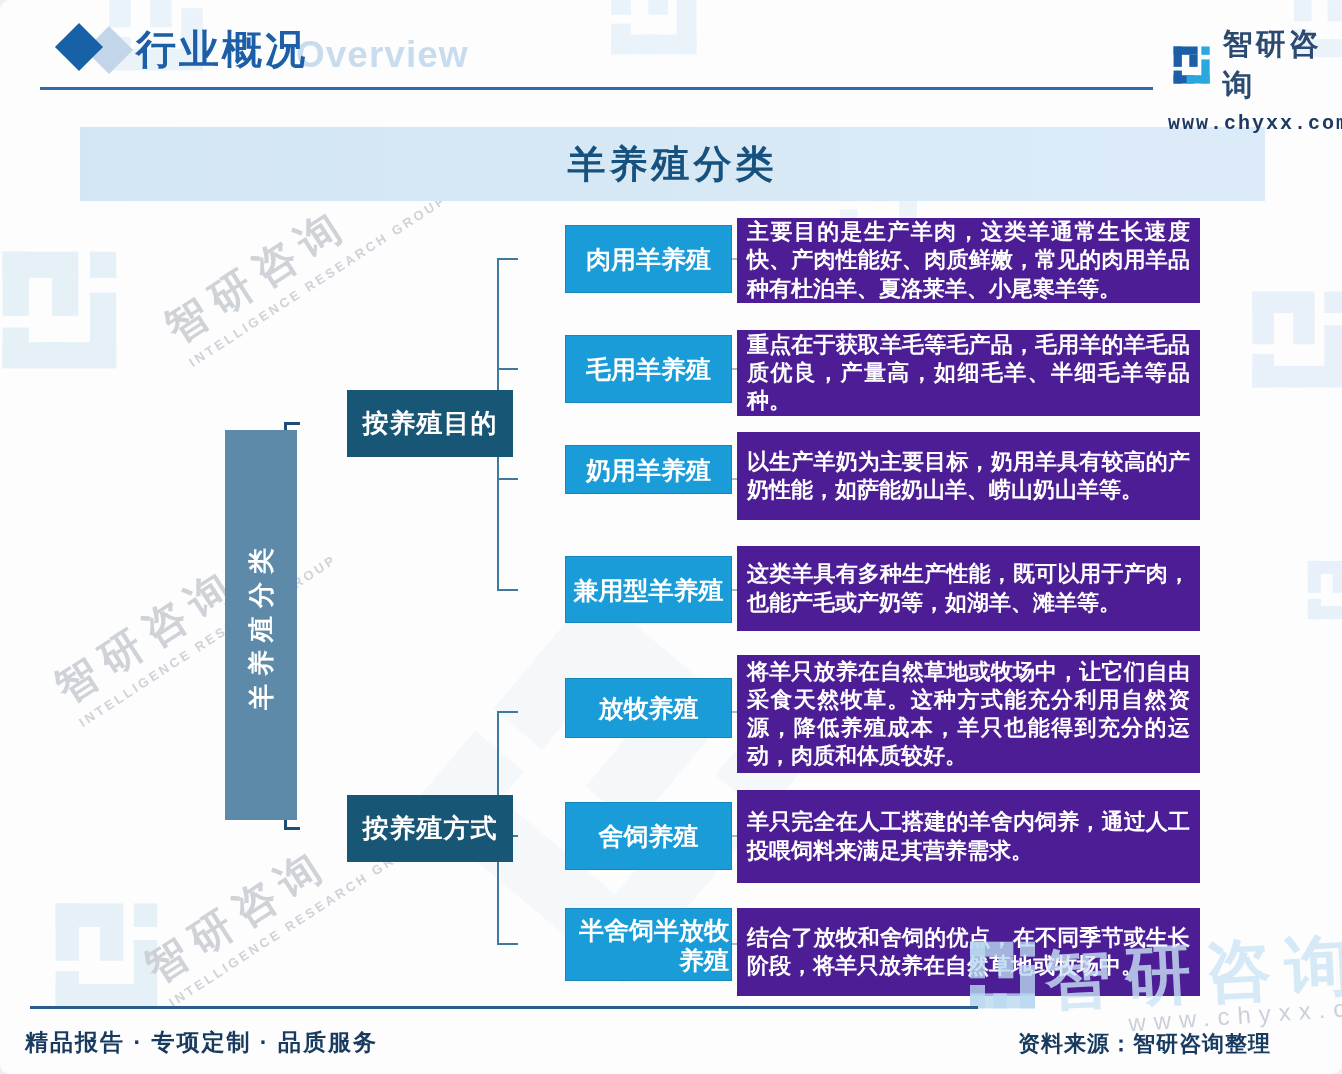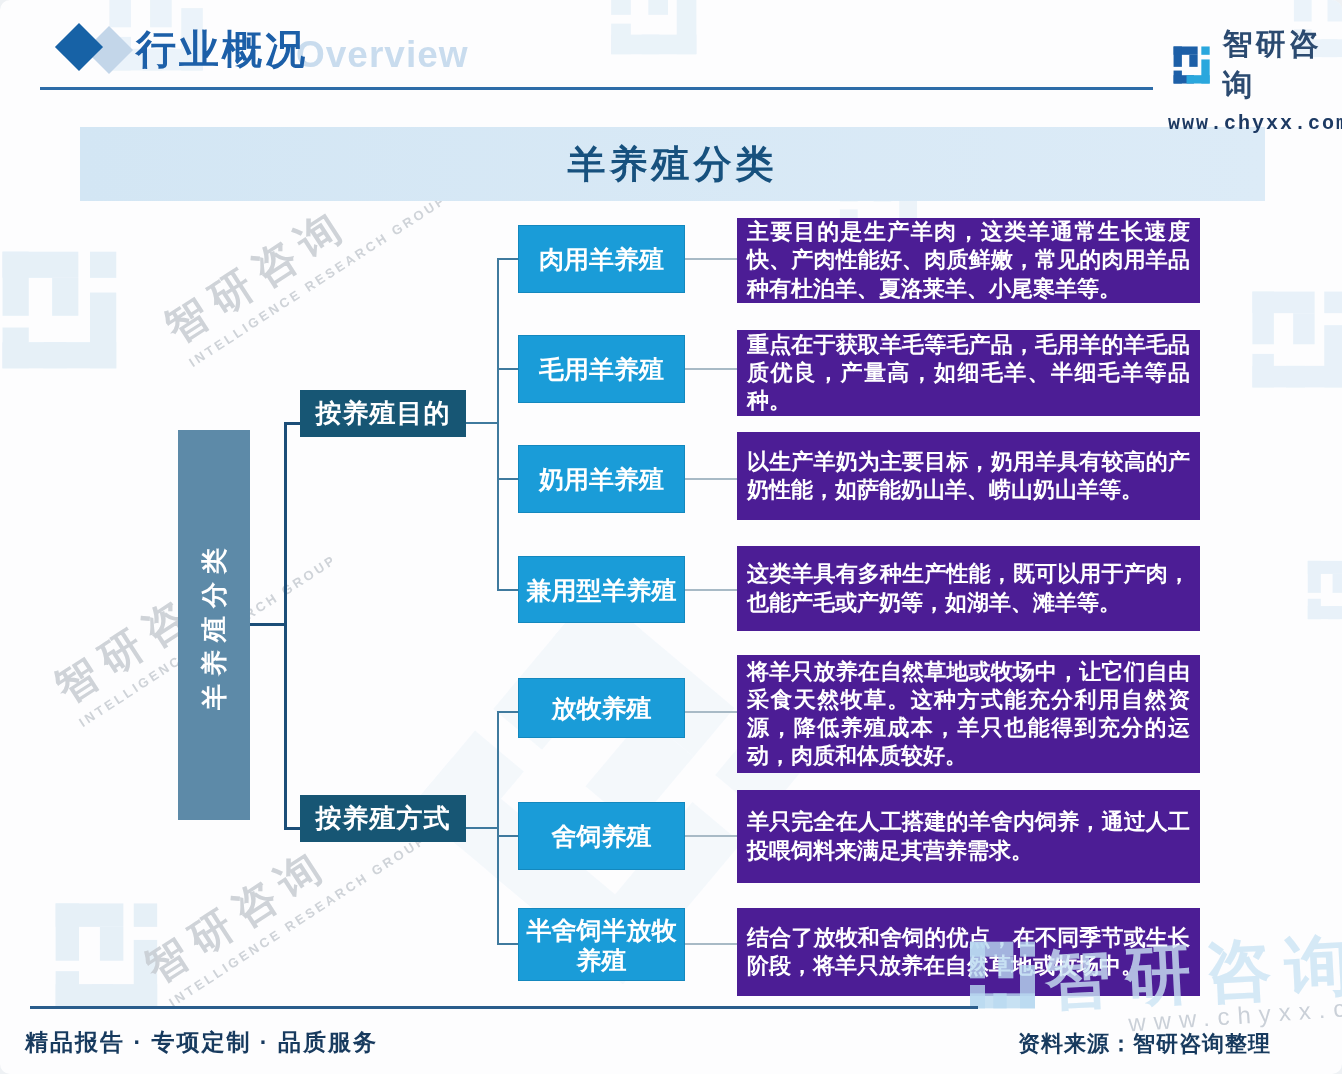--- a/index.html
+++ b/index.html
@@ -32,27 +32,27 @@
   .logo-name { font-size:30px; font-weight:700; color:#2b4a70; letter-spacing:3px; }
   .logo-site { font-family:"Liberation Mono", monospace; font-size:20px; font-weight:700;
     color:#1d3a63; letter-spacing:2px; margin-top:6px; text-align:center; }
   
   .title-bar { position:absolute; left:80px; top:127px; width:1185px; height:74px; z-index:2;
     background:linear-gradient(90deg,#d3e6f4,#dcebf7); display:flex; align-items:center; justify-content:center; }
   .title-bar span { font-family:"Liberation Serif", serif; font-size:38px; font-weight:700;
     color:#17517e; letter-spacing:4px; }
   
   .node { position:absolute; display:flex; align-items:center; justify-content:center;
-    color:#fff; font-weight:700; text-align:center; z-index:3; }
+    color:#fff; font-weight:700; text-align:right; z-index:3;margin-left:47px; }
   .root { left:178px; top:430px; width:72px; height:390px; background:#5d8aa8; }
   .root-inner { position:absolute; left:0; top:0; width:390px; height:72px;
     transform:rotate(-90deg) translateX(-390px); transform-origin:top left;
     display:flex; align-items:center; justify-content:center;
     font-size:26px; font-weight:700; color:#fff; letter-spacing:8px; }
-  .branch { left:300px; width:166px; height:47px; background:#175674; font-size:26px; letter-spacing:1px; }
+  .branch { left:300px; width:166px; height:67px; background:#175674; font-size:26px; letter-spacing:1px; }
   .child { left:518px; width:167px; background:#1a9cd8; border:1px solid #1488be;
     font-size:25px; line-height:1.2; padding:2px; }
   .desc { position:absolute; left:737px; width:463px; background:#4c1d95; color:#fff; z-index:3;
     font-size:22px; font-weight:700; line-height:1.28; padding:5px 10px; text-align:justify;
     display:flex; align-items:center; }
   
   .ln { position:absolute; z-index:2; }
   .l1 { background:#1c4e78; }
   .l2 { background:#3f7a9e; }
   .l3 { background:#a8bac6; }
@@ -185,21 +185,21 @@
 
   <div class="node root">
     <div class="root-inner">羊养殖分类</div>
   </div>
 
   <div class="node branch" style="top:390px">按养殖目的</div>
   <div class="node branch" style="top:795px">按养殖方式</div>
 
   <div class="node child" style="top:225px;height:68px">肉用羊养殖</div>
   <div class="node child" style="top:335px;height:68px">毛用羊养殖</div>
-  <div class="node child" style="top:445px;height:68px">奶用羊养殖</div>
+  <div class="node child" style="top:445px;height:49px">奶用羊养殖</div>
   <div class="node child" style="top:556px;height:67px">兼用型羊养殖</div>
   <div class="node child" style="top:678px;height:60px">放牧养殖</div>
   <div class="node child" style="top:802px;height:68px">舍饲养殖</div>
   <div class="node child" style="top:908px;height:73px">半舍饲半放牧养殖</div>
 
   <div class="desc" style="top:218px;height:85px">主要目的是生产羊肉，这类羊通常生长速度快、产肉性能好、肉质鲜嫩，常见的肉用羊品种有杜泊羊、夏洛莱羊、小尾寒羊等。</div>
   <div class="desc" style="top:432px;height:88px">以生产羊奶为主要目标，奶用羊具有较高的产奶性能，如萨能奶山羊、崂山奶山羊等。</div>
   <div class="desc" style="top:330px;height:86px">重点在于获取羊毛等毛产品，毛用羊的羊毛品质优良，产量高，如细毛羊、半细毛羊等品种。</div>
   <div class="desc" style="top:546px;height:85px">这类羊具有多种生产性能，既可以用于产肉，也能产毛或产奶等，如湖羊、滩羊等。</div>
   <div class="desc" style="top:655px;height:118px">将羊只放养在自然草地或牧场中，让它们自由采食天然牧草。这种方式能充分利用自然资源，降低养殖成本，羊只也能得到充分的运动，肉质和体质较好。</div>

